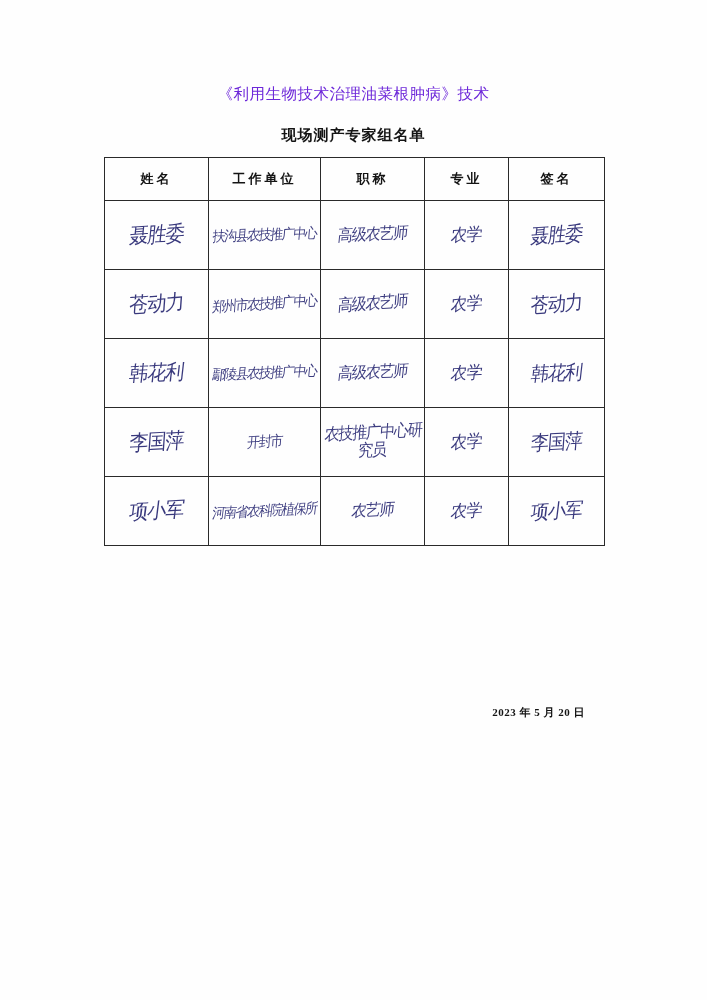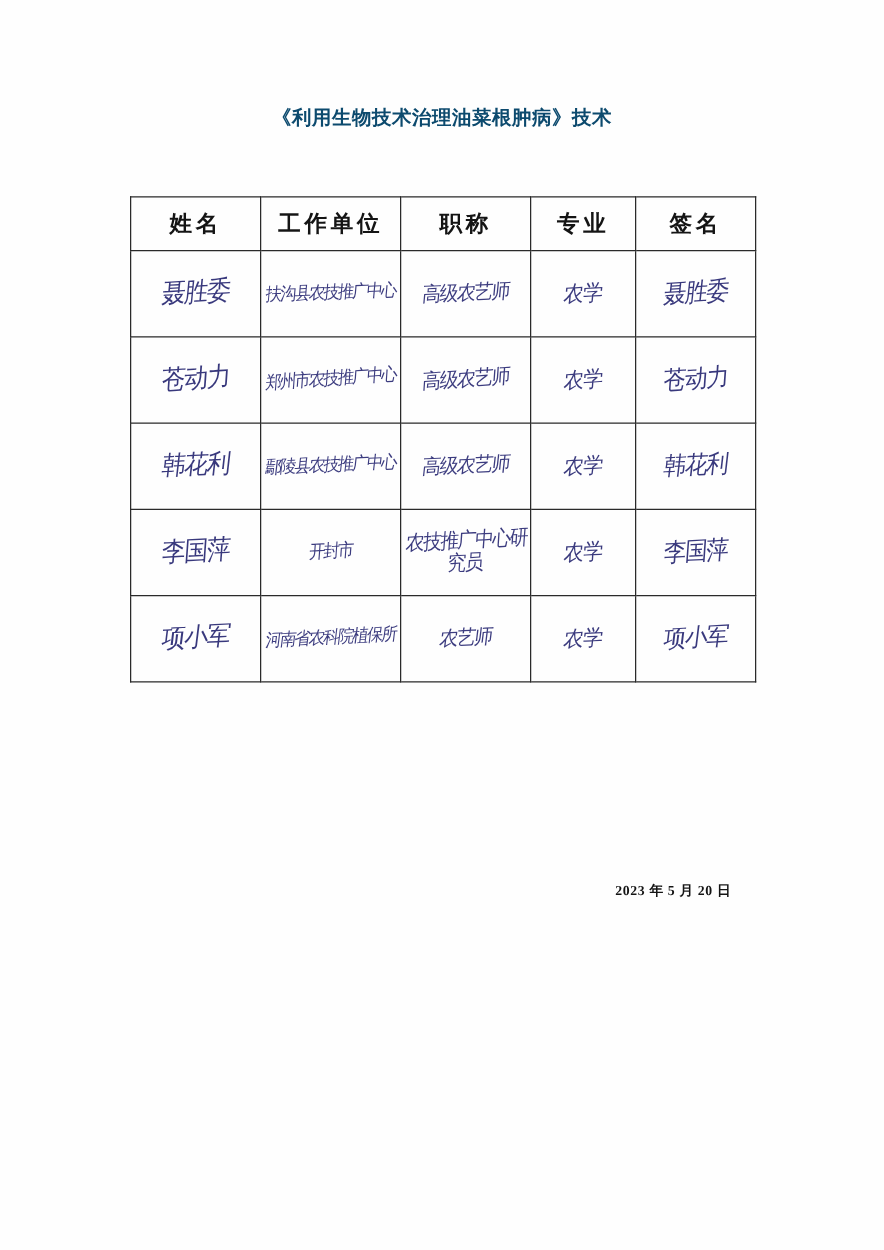--- a/index.html
+++ b/index.html
@@ -22,23 +22,23 @@
   }
 
   
   .doc-title {
     position: absolute;
     top: 84px;
     left: 0;
     width: 100%;
     text-align: center;
     font-size: 15.5px;
-    font-weight: bold;
+    font-weight: normal;
     letter-spacing: 0.5px;
-    color: #0c4a6e;
+    color: #6d28d9;
   }
   .doc-subtitle {
     position: absolute;
     top: 126px;
     left: 0;
     width: 100%;
     text-align: center;
     font-size: 15px;
     font-weight: bold;
     letter-spacing: 1px;
@@ -59,21 +59,21 @@
   }
   table.signature-table th,
   table.signature-table td {
     border: 1px solid #2a2a2a;
     padding: 0;
     text-align: center;
     vertical-align: middle;
   }
   table.signature-table thead th {
     height: 42px;
-    font-size: 18px;
+    font-size: 13px;
     font-weight: bold;
     letter-spacing: 3px;
     color: #141414;
   }
   table.signature-table tbody td {
     height: 68px;
     position: relative;
   }
 
   
@@ -141,20 +141,21 @@
     color: #141414;
     letter-spacing: 0.5px;
   }
 </style>
 </head>
 <body>
 
 <div class="page">
 
   <div class="doc-title">《利用生物技术治理油菜根肿病》技术</div>
+  <div class="doc-subtitle">现场测产专家组名单</div>
 
   <div class="tbl-wrap">
     <table class="signature-table">
       <colgroup>
         <col class="c-name">
         <col class="c-unit">
         <col class="c-title">
         <col class="c-major">
         <col class="c-sign">
       </colgroup>

